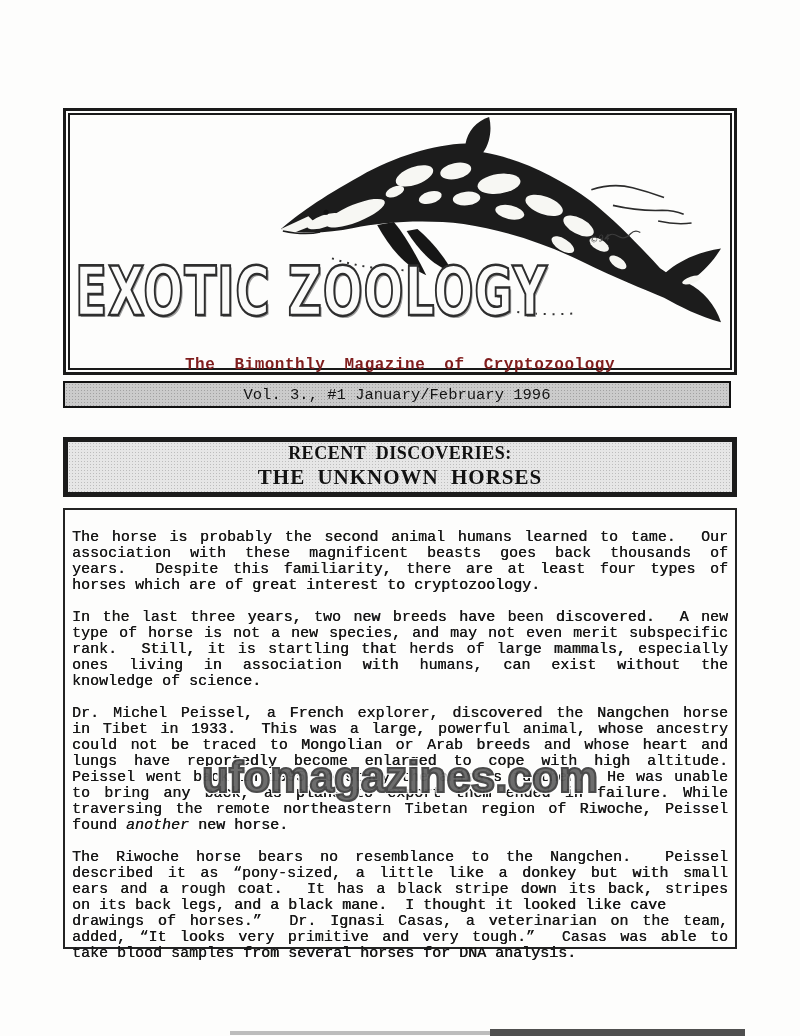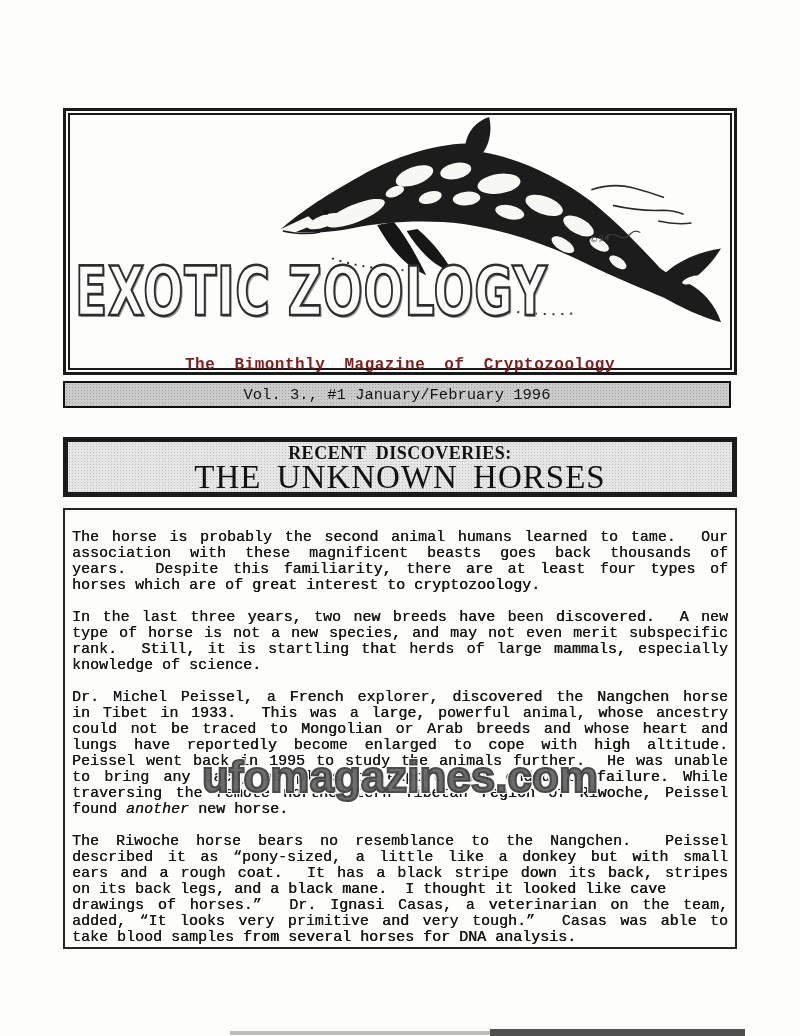--- a/index.html
+++ b/index.html
@@ -60,22 +60,22 @@
     background-image:radial-gradient(#bdbdbd .7px,transparent .8px);
     background-size:3px 3px;
     display:flex;flex-direction:column;align-items:center;justify-content:center;
     color:#121212;text-align:center;
   }
   .kicker{
     font-family:"Liberation Serif","DejaVu Serif",serif;font-weight:700;
     font-size:18px;line-height:20px;letter-spacing:.5px;word-spacing:5px;text-align:center;
   }
   .headline{
-    font-family:"Liberation Serif","DejaVu Serif",serif;font-weight:400;
-    font-size:33px;line-height:28px;letter-spacing:1px;word-spacing:6px;
+    font-family:"Liberation Serif","DejaVu Serif",serif;font-weight:700;
+    font-size:21px;line-height:28px;letter-spacing:1px;word-spacing:6px;
   }
 
   
   .article-box{
     position:absolute;left:63px;top:508px;width:674px;height:441px;
     border:2px solid #232323;background:#fdfdfc;
     padding:20px 7px 0 7px;
   }
   .article-text{
     font-family:"Liberation Mono","DejaVu Sans Mono",monospace;
@@ -193,20 +193,21 @@
   <div class="article-box">
     <div class="article-text">
         <div class="tline just"><span>The horse is probably the second animal humans learned to tame.  Our</span></div>
         <div class="tline just"><span>association with these magnificent beasts goes back thousands of</span></div>
         <div class="tline just"><span>years.  Despite this familiarity, there are at least four types of</span></div>
         <div class="tline"><span>horses which are of great interest to cryptozoology.</span></div>
         <div class="pgap"></div>
         <div class="tline just"><span>In the last three years, two new breeds have been discovered.  A new</span></div>
         <div class="tline just"><span>type of horse is not a new species, and may not even merit subspecific</span></div>
         <div class="tline just"><span>rank.  Still, it is startling that herds of large mammals, especially</span></div>
+        <div class="tline just"><span>ones living in association with humans, can exist without the</span></div>
         <div class="tline"><span>knowledge of science.</span></div>
         <div class="pgap"></div>
         <div class="tline just"><span>Dr. Michel Peissel, a French explorer, discovered the Nangchen horse</span></div>
         <div class="tline just"><span>in Tibet in 1933.  This was a large, powerful animal, whose ancestry</span></div>
         <div class="tline just"><span>could not be traced to Mongolian or Arab breeds and whose heart and</span></div>
         <div class="tline just"><span>lungs have reportedly become enlarged to cope with high altitude.</span></div>
         <div class="tline just"><span>Peissel went back in 1995 to study the animals further.  He was unable</span></div>
         <div class="tline just"><span>to bring any back, as plans to export them ended in failure. While</span></div>
         <div class="tline just"><span>traversing the remote northeastern Tibetan region of Riwoche, Peissel</span></div>
         <div class="tline"><span>found </span><em>another</em><span> new horse.</span></div>

